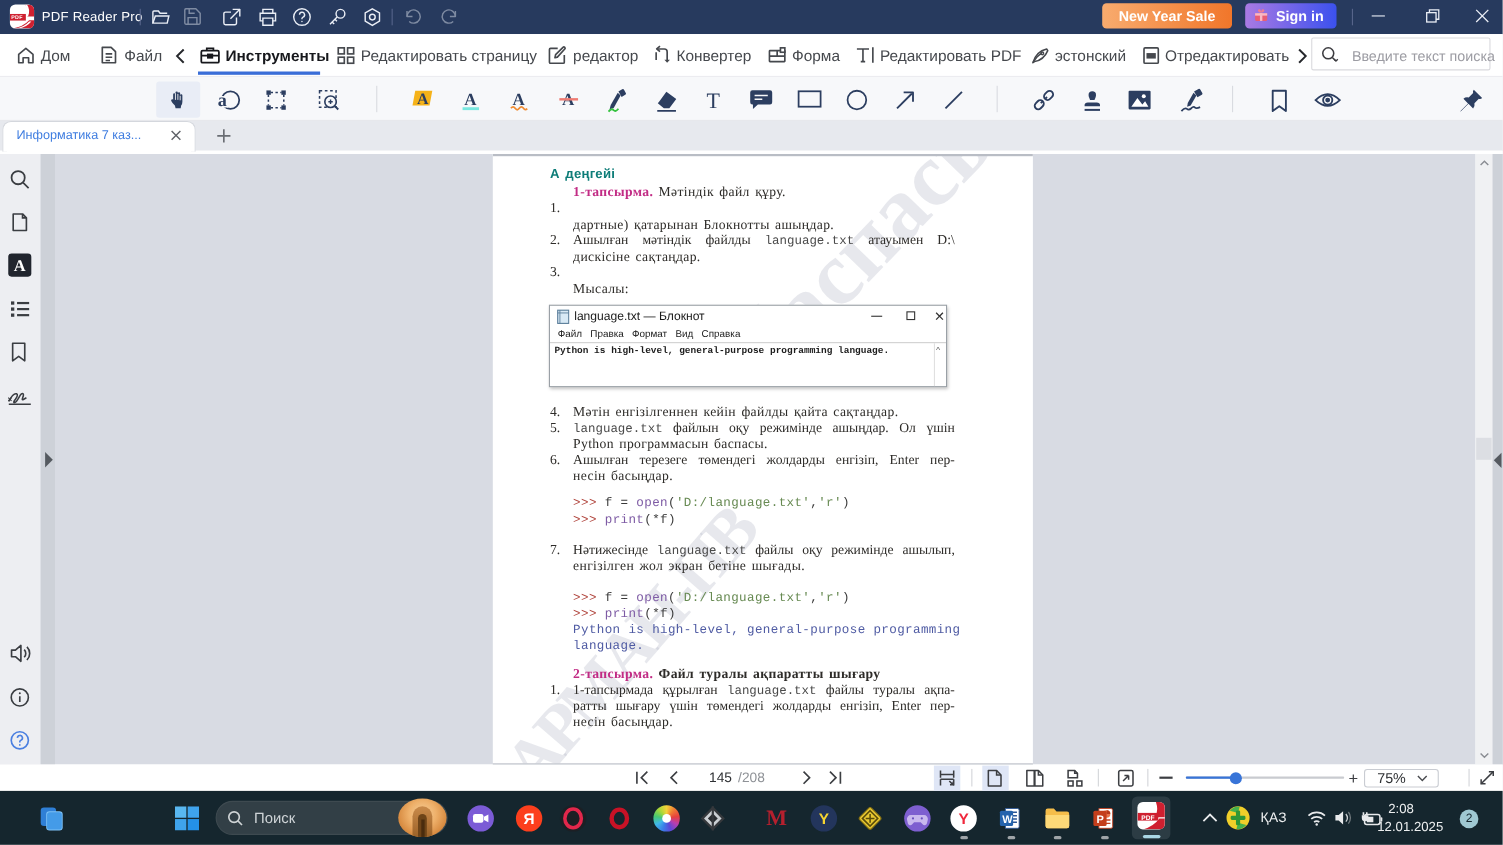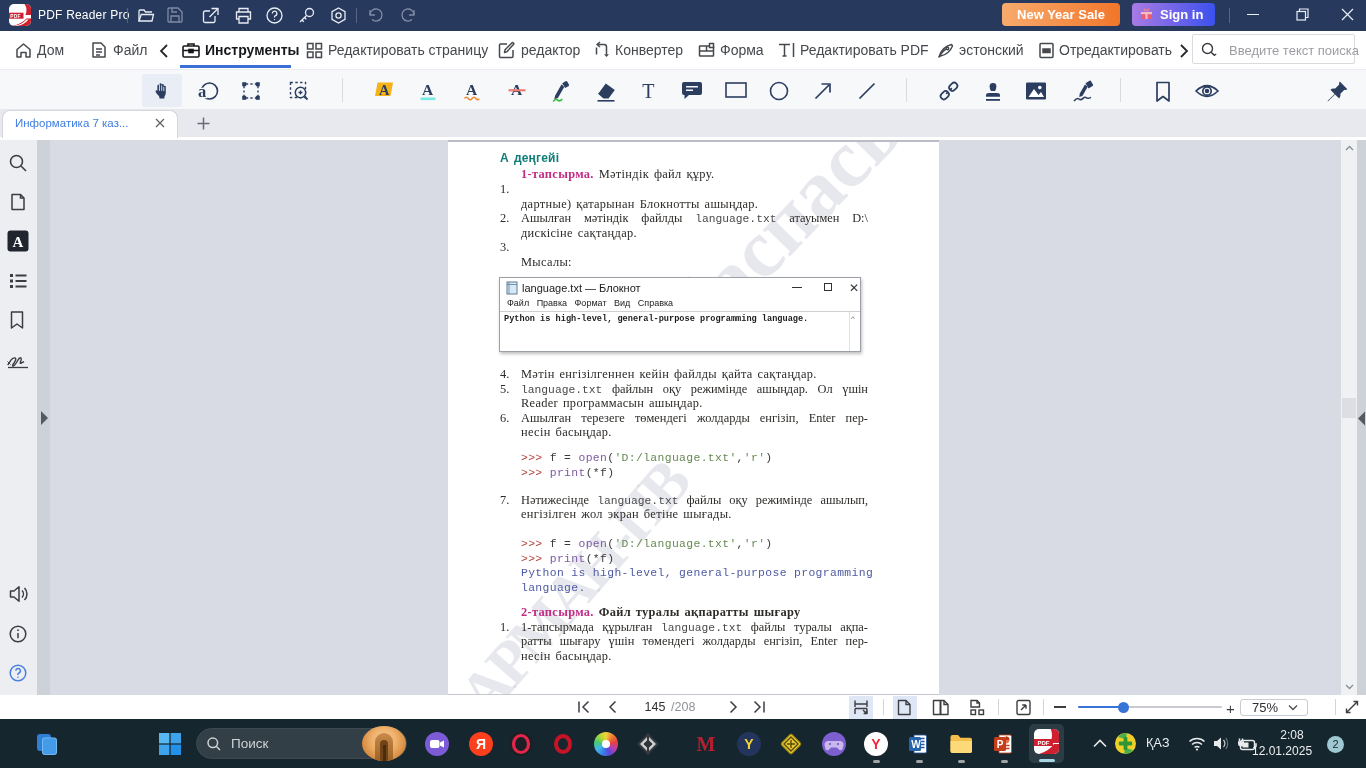--- a/index.html
+++ b/index.html
@@ -500,21 +500,21 @@
       <div class="abs" style="left:7px;top:20px;font-size:9px;color:#222;word-spacing:5px;white-space:nowrap">Файл Правка Формат Вид Справка</div>
       <div class="abs" style="left:0;top:32.5px;width:360px;height:1px;background:#d0d0d0"></div>
       <div class="abs" style="left:4px;top:35.5px;font-family:'Liberation Mono',monospace;font-weight:bold;font-size:8.6px;color:#1c1c1c;white-space:nowrap">Python is high-level, general-purpose programming language.</div>
       <div class="abs" style="left:351px;top:36px;font-size:8px;color:#666">^</div>
       <div class="abs" style="left:348.5px;top:34px;width:1px;height:39px;background:#e0e0e0"></div>
     </div>
 <div class="pnum" style="left:52px;top:229.5px">4.</div>
 <div class="pline" style="left:73px;top:229.5px;">Мәтін енгізілгеннен кейін файлды қайта сақтаңдар.</div>
 <div class="pnum" style="left:52px;top:244px">5.</div>
 <div class="pline just" style="left:73px;top:244px;"><span class="imono">language.txt</span>  файлын оқу режимінде ашыңдар. Ол үшін</div>
-<div class="pline" style="left:73px;top:258.5px;">Reader программасын ашыңдар.</div>
+<div class="pline" style="left:73px;top:258.5px;">Python программасын баспасы.</div>
 <div class="pnum" style="left:52px;top:273px">6.</div>
 <div class="pline just" style="left:73px;top:273px;">Ашылған терезеге төмендегі жолдарды енгізіп, Enter пер-</div>
 <div class="pline" style="left:73px;top:287.5px;">несін басыңдар.</div>
 <div class="cline" style="left:73px;top:313px;"><span class="red">&gt;&gt;&gt;</span> f = <span class="pur">open</span>(<span class="grn">'D:/language.txt'</span>,<span class="grn">'r'</span>)</div>
 <div class="cline" style="left:73px;top:327.5px;"><span class="red">&gt;&gt;&gt;</span> <span class="pur">print</span>(*f)</div>
 <div class="pnum" style="left:52px;top:355px">7.</div>
 <div class="pline just" style="left:73px;top:355px;">Нәтижесінде <span class="imono">language.txt</span> файлы оқу режимінде ашылып,</div>
 <div class="pline" style="left:73px;top:369.5px;">енгізілген жол экран бетіне шығады.</div>
 <div class="cline" style="left:73px;top:399px;"><span class="red">&gt;&gt;&gt;</span> f = <span class="pur">open</span>(<span class="grn">'D:/language.txt'</span>,<span class="grn">'r'</span>)</div>
 <div class="cline" style="left:73px;top:413.5px;"><span class="red">&gt;&gt;&gt;</span> <span class="pur">print</span>(*f)</div>
@@ -758,14 +758,14 @@
   </div>
 <div class="abs" style="left:1237px;top:738px">
     <svg width="20" height="13" viewBox="0 0 20 13">
       <rect x="3.5" y="2.5" width="14" height="9" rx="2" fill="none" stroke="#e8eaec" stroke-width="1.4"></rect>
       <rect x="18.2" y="5" width="1.6" height="4" rx="0.8" fill="#e8eaec"></rect>
       <rect x="5.5" y="4.5" width="6" height="5" fill="#e8eaec"></rect>
       <path d="M2.5 0.5 V3.2 M5.5 0.5 V3.2" stroke="#e8eaec" stroke-width="1.5"></path>
       <path d="M1 3.2 h6 v2.4 a3 3 0 0 1-3 3 a3 3 0 0 1-3-3 Z" fill="#e8eaec"></path>
     </svg>
   </div>
-<div class="abs" style="left:1262px;top:729px;width:60px;height:13px;line-height:13px;font-size:12px;color:#eceeef;text-align:center">2:08</div>
+<div class="abs" style="left:1262px;top:729px;width:60px;height:13px;line-height:13px;font-size:12px;color:#eceeef;text-align:left">2:08</div>
 <div class="abs" style="left:1252px;top:745px;width:70px;height:13px;line-height:13px;font-size:12px;color:#eceeef;">12.01.2025</div>
 <div class="abs" style="left:1327px;top:736px;width:17px;height:17px;border-radius:50%;background:#9fc8d2;color:#15262e;font-size:11px;text-align:center;line-height:17px">2</div>
 </body></html>

